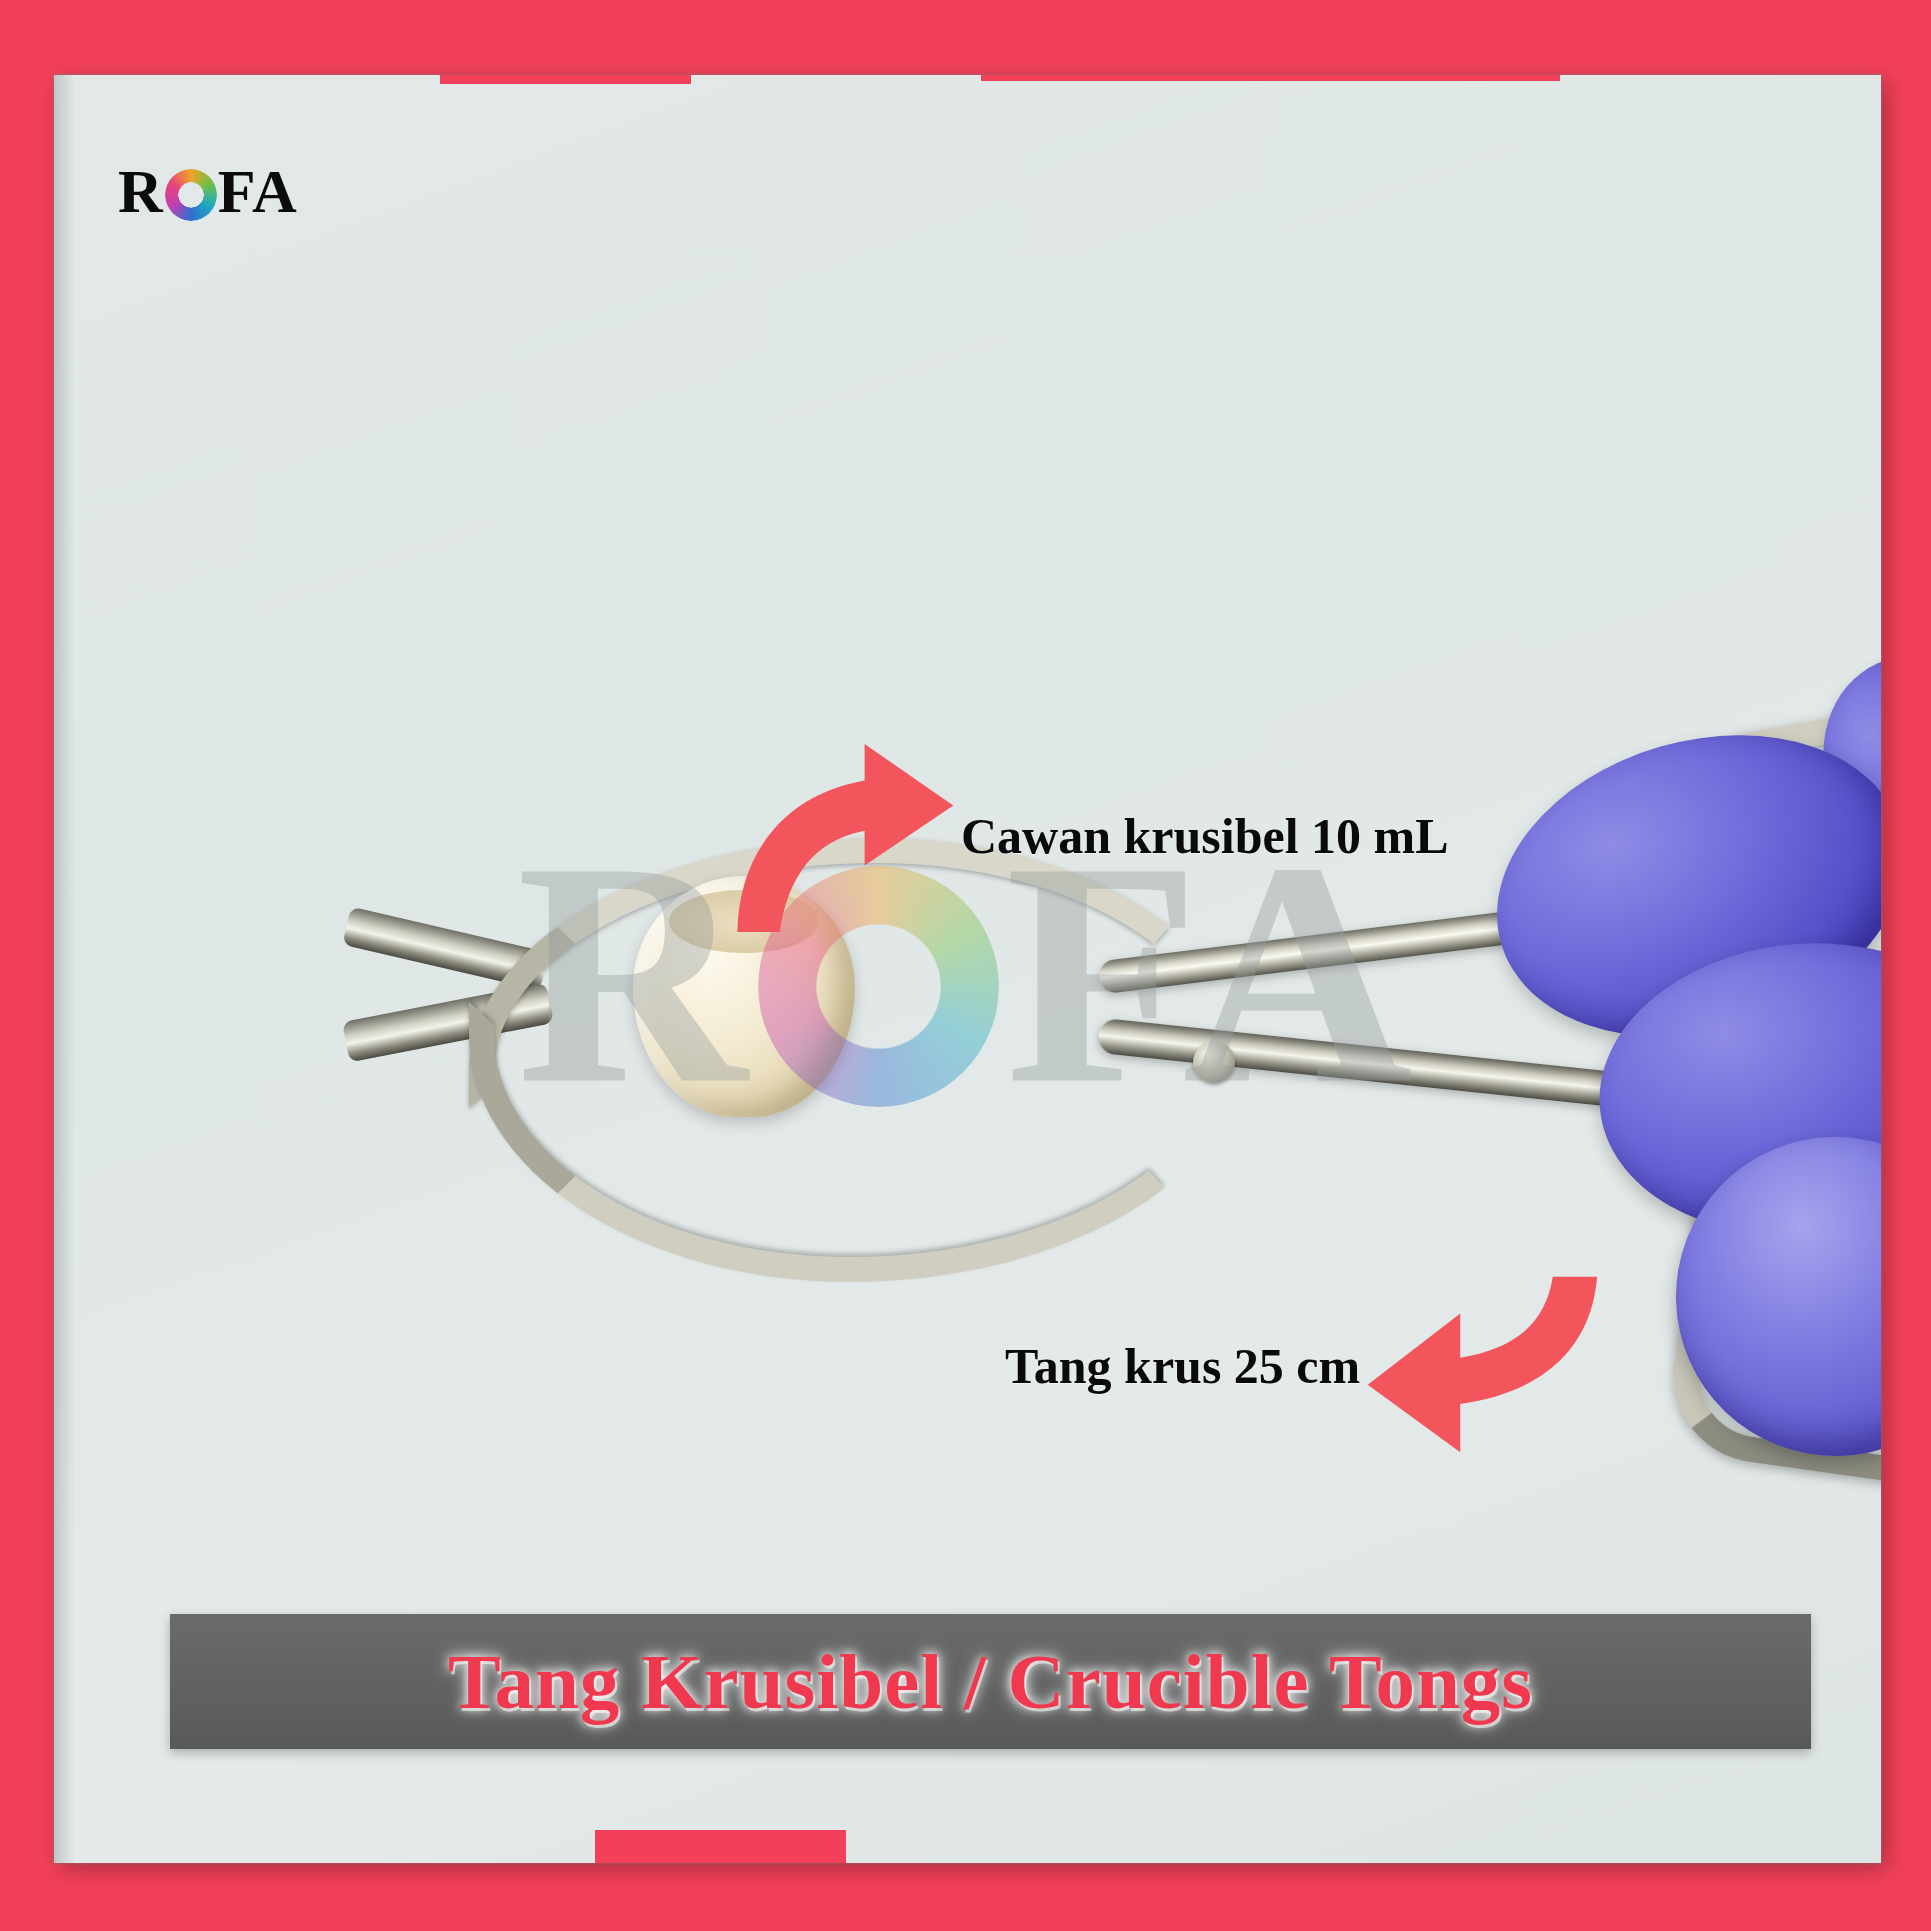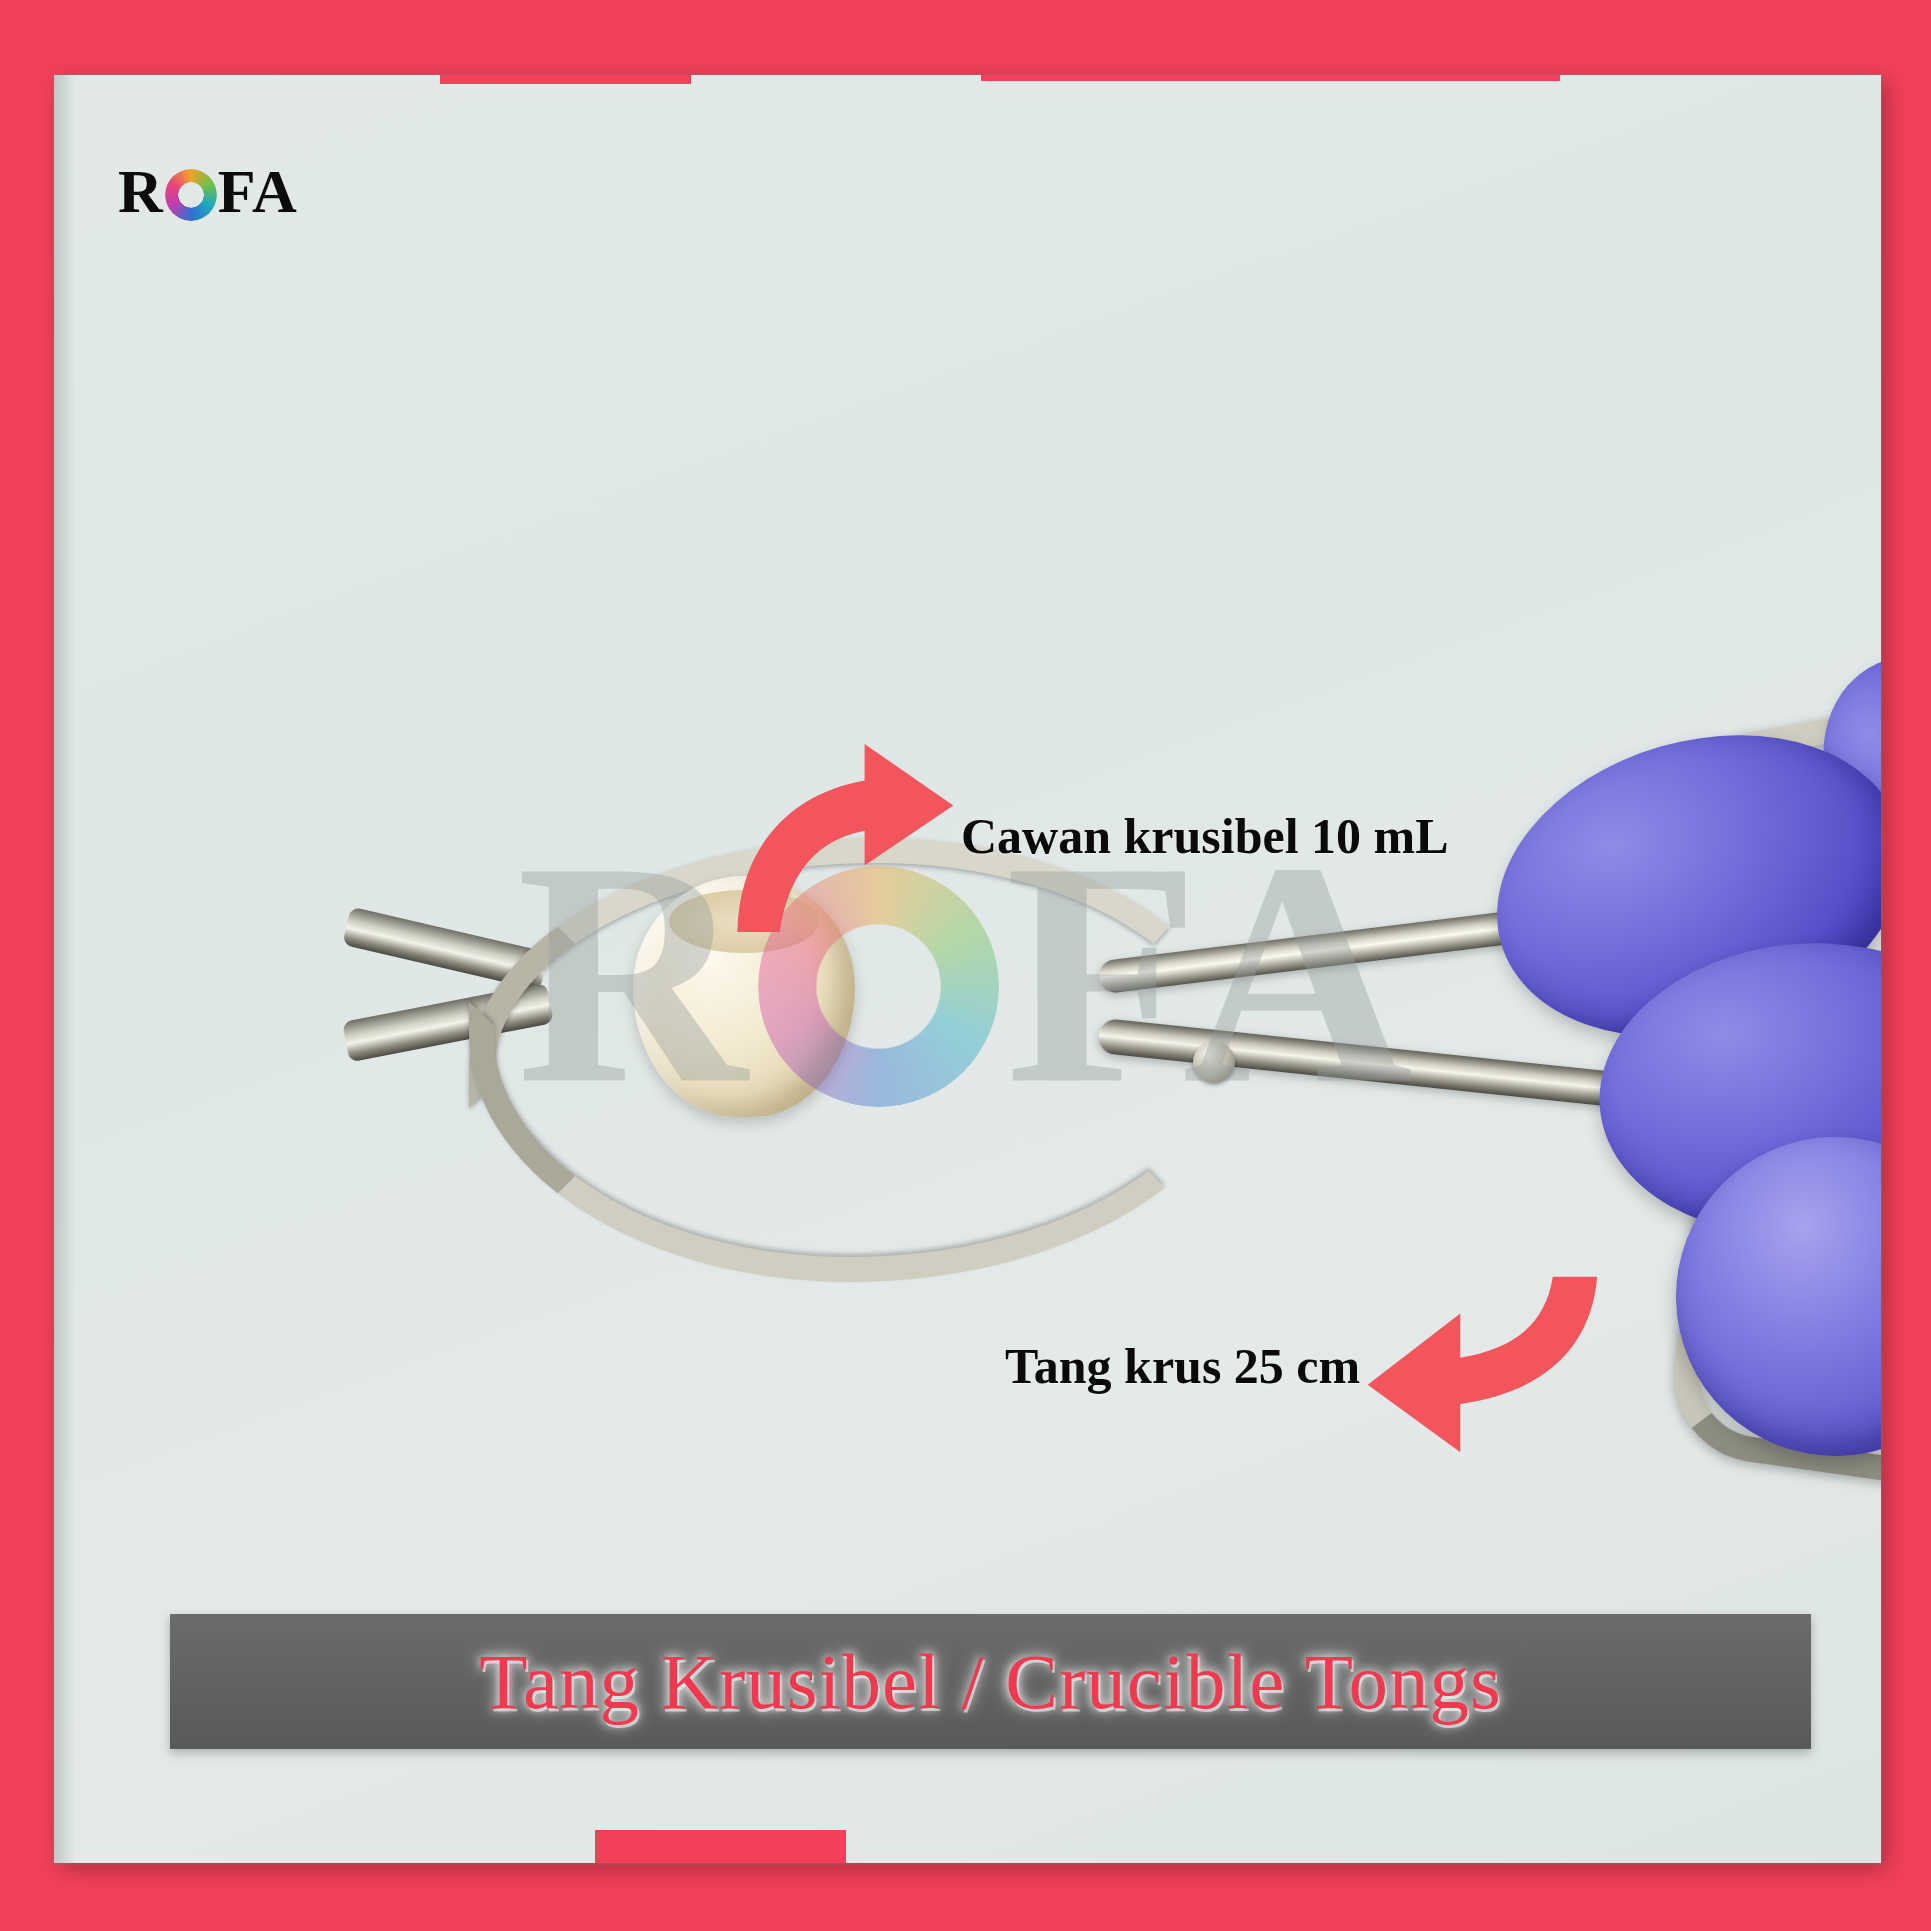--- a/index.html
+++ b/index.html
@@ -155,21 +155,21 @@
   .arrow-svg{display:block;}
 
   
   .banner{
     position:absolute;left:116px;bottom:114px;width:1641px;height:135px;
     background:linear-gradient(180deg,#6a6c6b 0%,#616362 50%,#585a59 100%);
     box-shadow:0 3.9px 9.7px rgba(0,0,0,.25);
     display:flex;align-items:center;justify-content:center;
   }
   .banner .btxt{
-    font-size:79px;font-weight:400;color:#F0384F;letter-spacing:1px;white-space:nowrap;
+    font-size:79px;font-weight:700;color:#F0384F;letter-spacing:1px;white-space:nowrap;
     text-shadow:
       0 0 9.7px rgba(255,255,255,.95),
       0 0 17.4px rgba(255,255,255,.85),
       1.9px 2.9px 0 rgba(255,255,255,.55);
   }
 </style>
 </head>
 <body>
 
 <div id="root">

